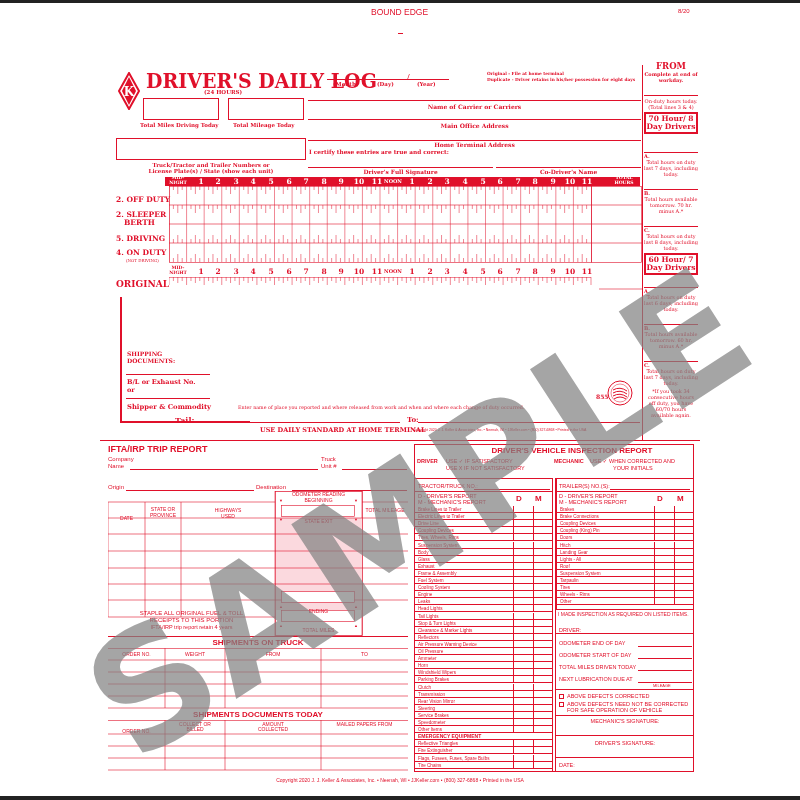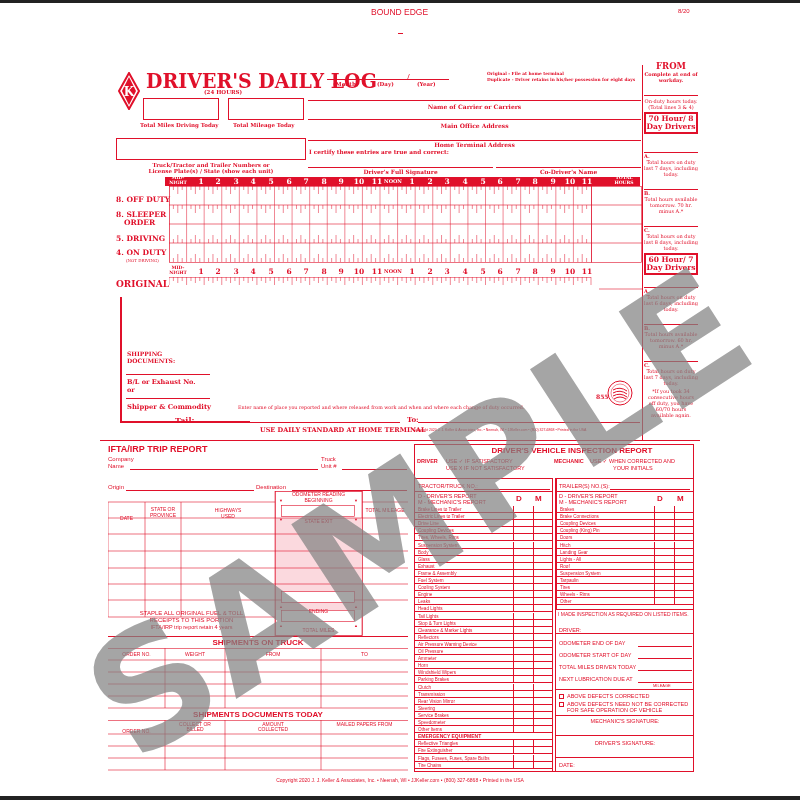--- a/index.html
+++ b/index.html
@@ -109,23 +109,23 @@
   <span style="left:370px;">8</span>
   <span style="left:388px;">9</span>
   <span style="left:405px;">10</span>
   <span style="left:422px;">11</span>
   <span style="left:459px;top:-1px;font-size:4.5px;line-height:4.5px;text-align:center;">
       <span style="position:static;transform:none;display:block;">TOTAL</span>
       <span style="position:static;transform:none;display:block;">HOURS</span>
     </span>
 </div>
 
-<div class="rowlbl" style="top:196px;">8. OFF DUTY</div>
-<div class="rowlbl" style="top:211px;">8. SLEEPER</div>
-<div class="rowlbl" style="top:219px;left:124px;">ORDER</div>
+<div class="rowlbl" style="top:196px;">2. OFF DUTY</div>
+<div class="rowlbl" style="top:211px;">2. SLEEPER</div>
+<div class="rowlbl" style="top:219px;left:124px;">BERTH</div>
 <div class="rowlbl" style="top:235px;">5. DRIVING</div>
 <div class="rowlbl" style="top:249px;">4. ON DUTY</div>
 <div class="rowlbl" style="top:257px;left:126px;font-size:4px;font-weight:normal;">(NOT DRIVING)</div>
 
 <svg class="abs" style="left:169px;top:186px;" width="473" height="78">
   <g stroke="#e0102a" stroke-width="0.6" fill="none">
     <rect x="0.5" y="0.5" width="422" height="76"></rect>
     <rect x="422.5" y="0.5" width="50" height="76"></rect>
     <line x1="0" y1="19" x2="473" y2="19"></line>
     <line x1="0" y1="38" x2="473" y2="38"></line>

